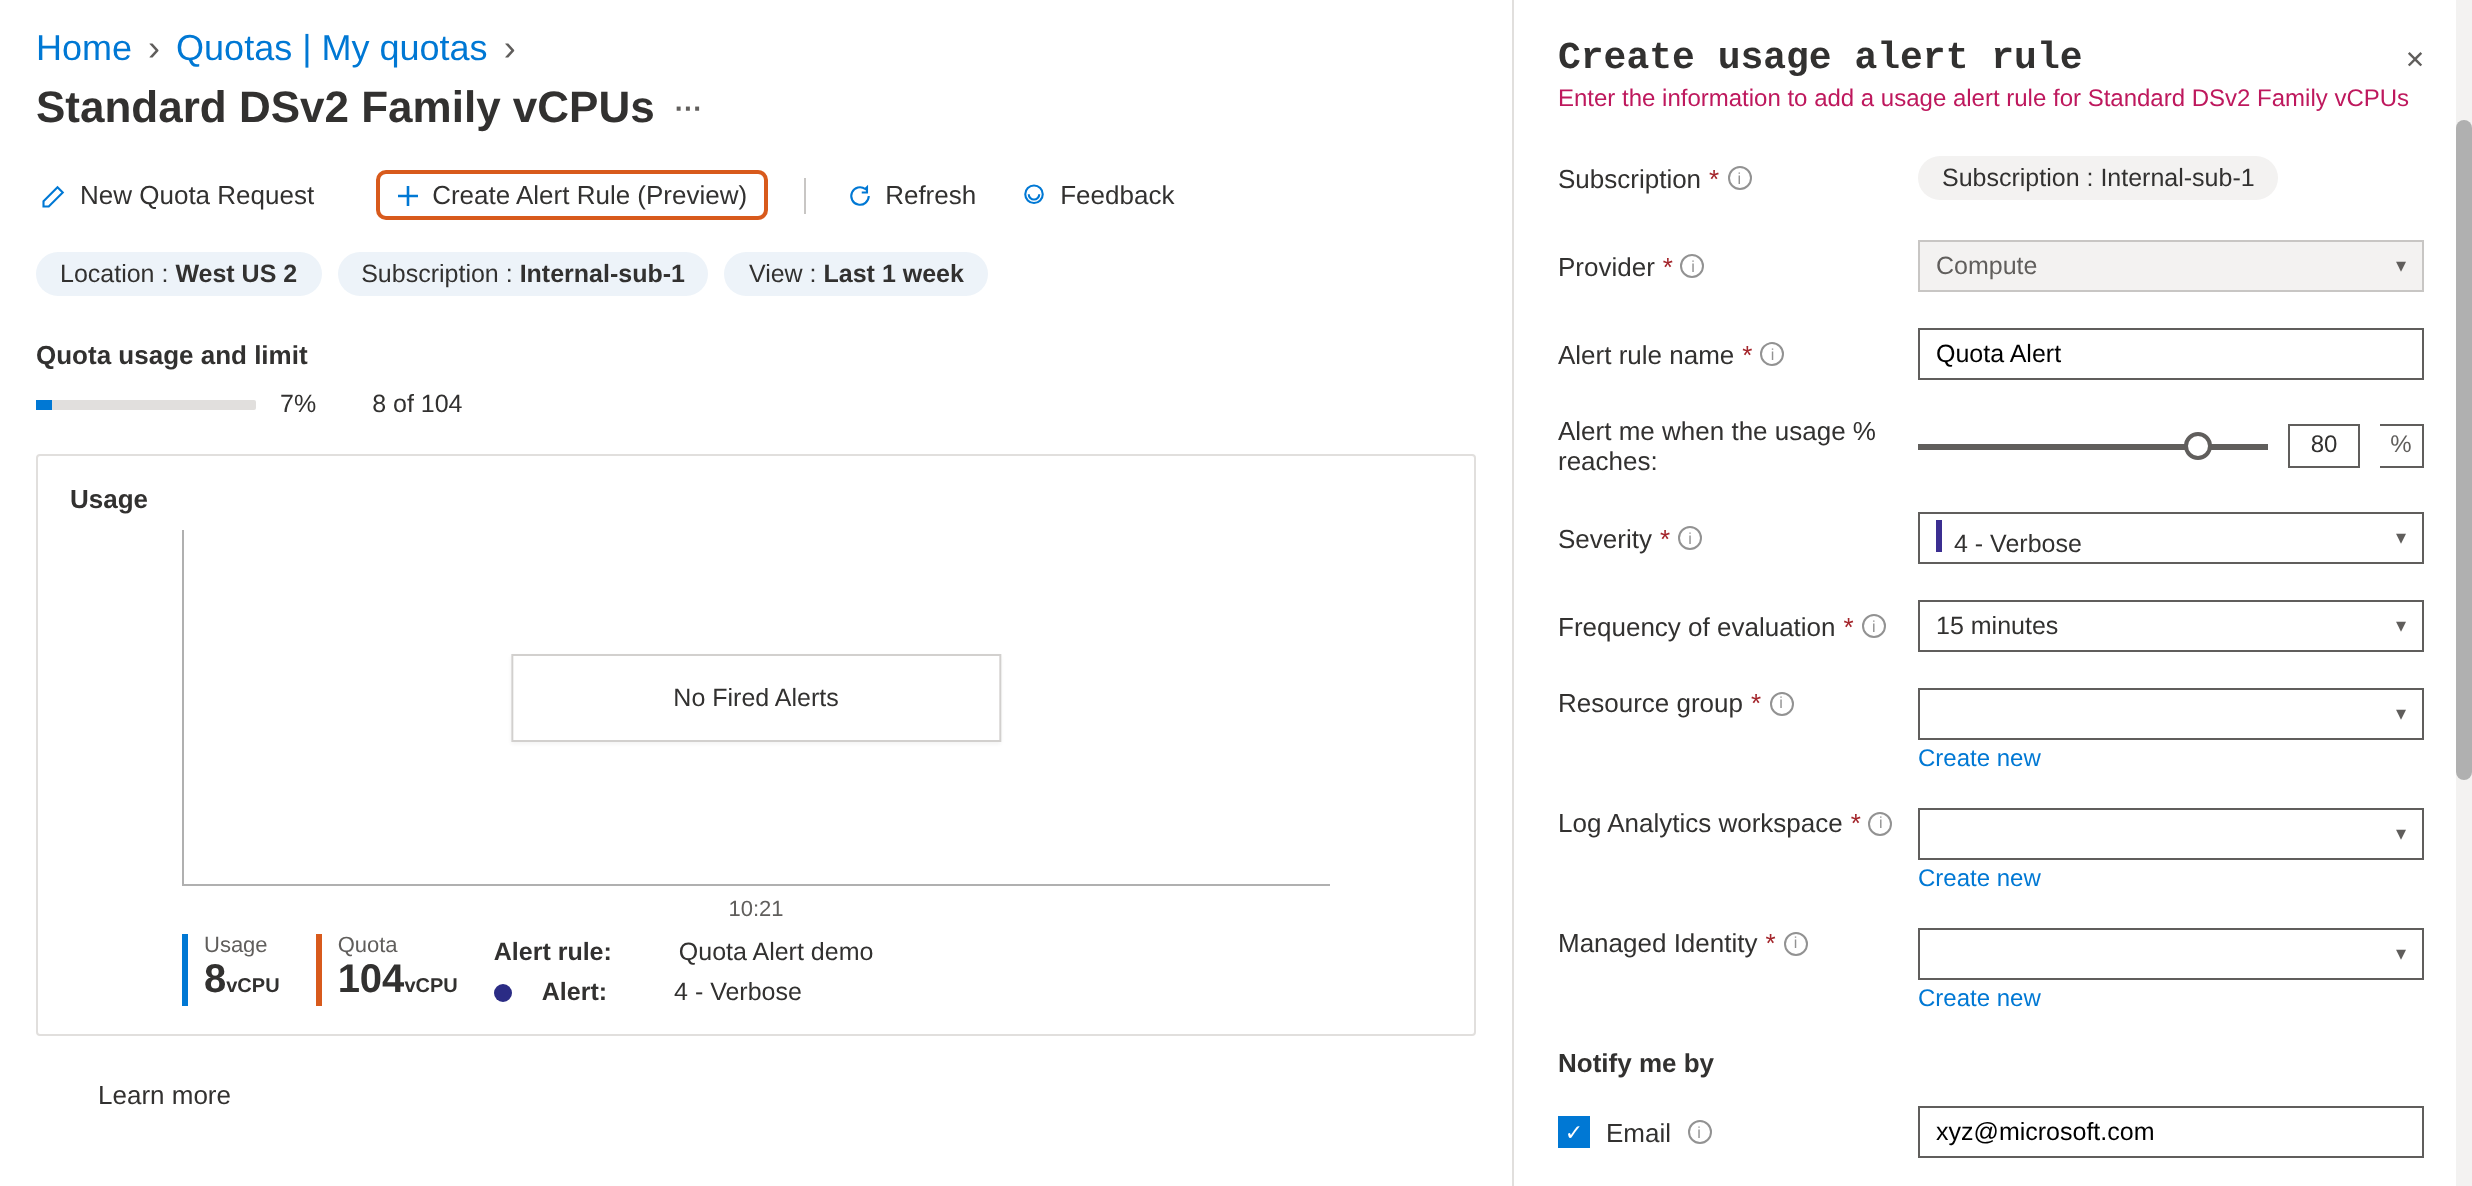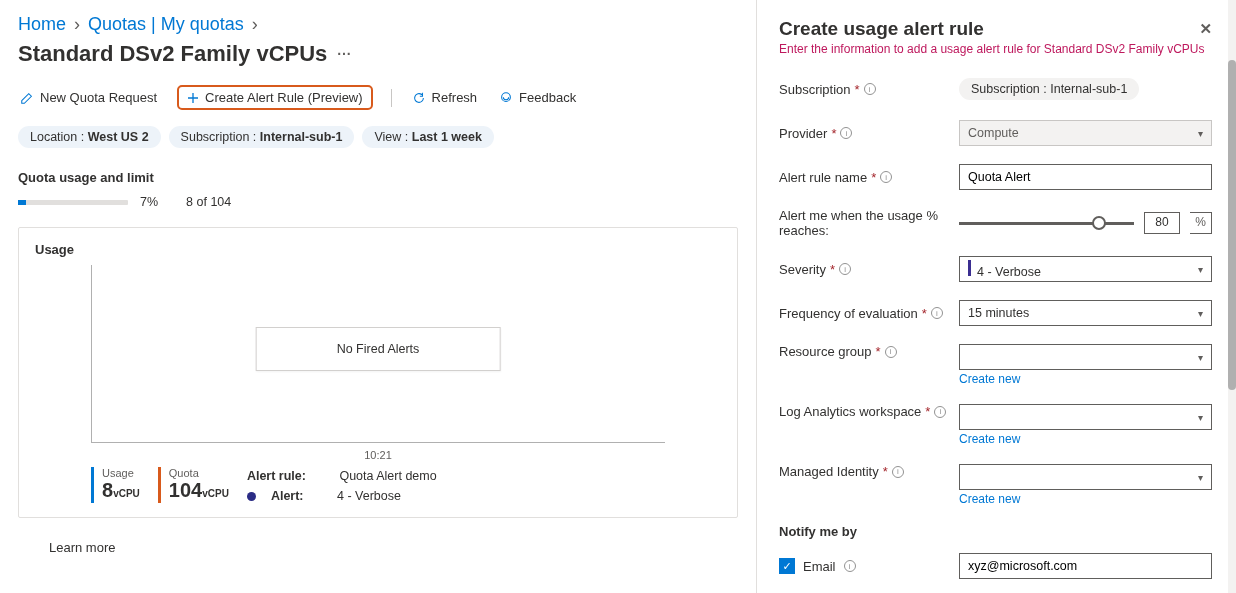--- a/index.html
+++ b/index.html
@@ -14,21 +14,21 @@
   .breadcrumb { font-size: 18px; color: #0078d4; margin-bottom: 6px; }
   .breadcrumb .sep { color: #605e5c; padding: 0 3px; }
   .breadcrumb a { color: #0078d4; text-decoration: none; cursor: pointer; }
   .page-title { font-size: 22px; font-weight: 600; margin: 0 0 18px 0; display: flex; align-items: center; gap: 10px; }
   .more-dots { color: #605e5c; font-size: 14px; cursor: pointer; }
 
   .toolbar { display: flex; align-items: center; gap: 18px; margin-bottom: 16px; }
   .tool-btn { display: inline-flex; align-items: center; gap: 6px; color: #323130; cursor: pointer; padding: 4px 2px; }
   .tool-btn .icon { color: #0078d4; display: inline-flex; }
   .tool-divider { width: 1px; height: 18px; background: #c8c6c4; }
-  .highlight-box { border: 2.5px solid #d85a1c; border-radius: 5px; padding: 3px 8px; display: inline-flex; align-items: center; gap: 6px; }
+  .highlight-box { border: 2.5px solid #d85a1c; border-radius: 5px; padding: 3px 8px; display: inline-flex; align-items: center; gap: 6px; margin-left: 11px; }
 
   .pills { display: flex; gap: 8px; margin-bottom: 22px; }
   .pill { background: #edf3f9; border-radius: 12px; padding: 4px 12px; font-size: 12.5px; color: #323130; }
   .pill strong { font-weight: 600; }
 
   .section-label { font-weight: 600; font-size: 13px; margin-bottom: 10px; }
   .quota-bar-row { display: flex; align-items: center; gap: 12px; margin-bottom: 18px; }
   .quota-bar { width: 110px; height: 5px; background: #e1dfdd; position: relative; border-radius: 1px; }
   .quota-bar-fill { position: absolute; left: 0; top: 0; bottom: 0; background: #0078d4; }
   .quota-pct { font-size: 12.5px; }
@@ -47,21 +47,21 @@
   .stat-label { font-size: 11px; color: #605e5c; }
   .stat-value { font-size: 20px; font-weight: 600; }
   .stat-unit { font-size: 10px; font-weight: 700; }
   .rule-info { font-size: 12.5px; display: flex; flex-direction: column; gap: 6px; padding-top: 2px; }
   .rule-info .row { display: flex; align-items: center; gap: 15px; }
   .dot { width: 9px; height: 9px; border-radius: 50%; background: #2b2c85; display: inline-block; }
 
   .learn-more { font-weight: 400; margin-top: 22px; padding-left: 4px; margin-left: 27px; }
 
   
-  .panel-title { font-size: 19px; font-weight: 600; display: flex; justify-content: space-between; align-items: center; }
+  .panel-title { font-size: 19px; font-weight: 600; display: flex; justify-content: space-between; align-items: center; font-family: Liberation Mono, monospace; }
   .panel-sub { font-size: 12px; color: #be185d; margin: 2px 0 20px 0; }
   .close-btn { cursor: pointer; color: #605e5c; font-size: 15px; }
 
   .form-row { display: flex; align-items: center; margin-bottom: 18px; min-height: 26px; }
   .form-label { width: 180px; font-size: 13px; display: flex; align-items: center; gap: 4px; }
   .req { color: #a4262c; }
   .info-icon { width: 12px; height: 12px; border: 1px solid #929292; border-radius: 50%; display: inline-flex; align-items: center; justify-content: center; font-size: 8px; color: #929292; }
   .form-control { flex: 1; }
   .input, .select { width: 100%; height: 26px; border: 1px solid #605e5c; padding: 2px 8px; font-size: 12.5px; font-family: inherit; background: #fff; gap: 46px; }
   .select { display: flex; align-items: center; justify-content: space-between; cursor: pointer; }

